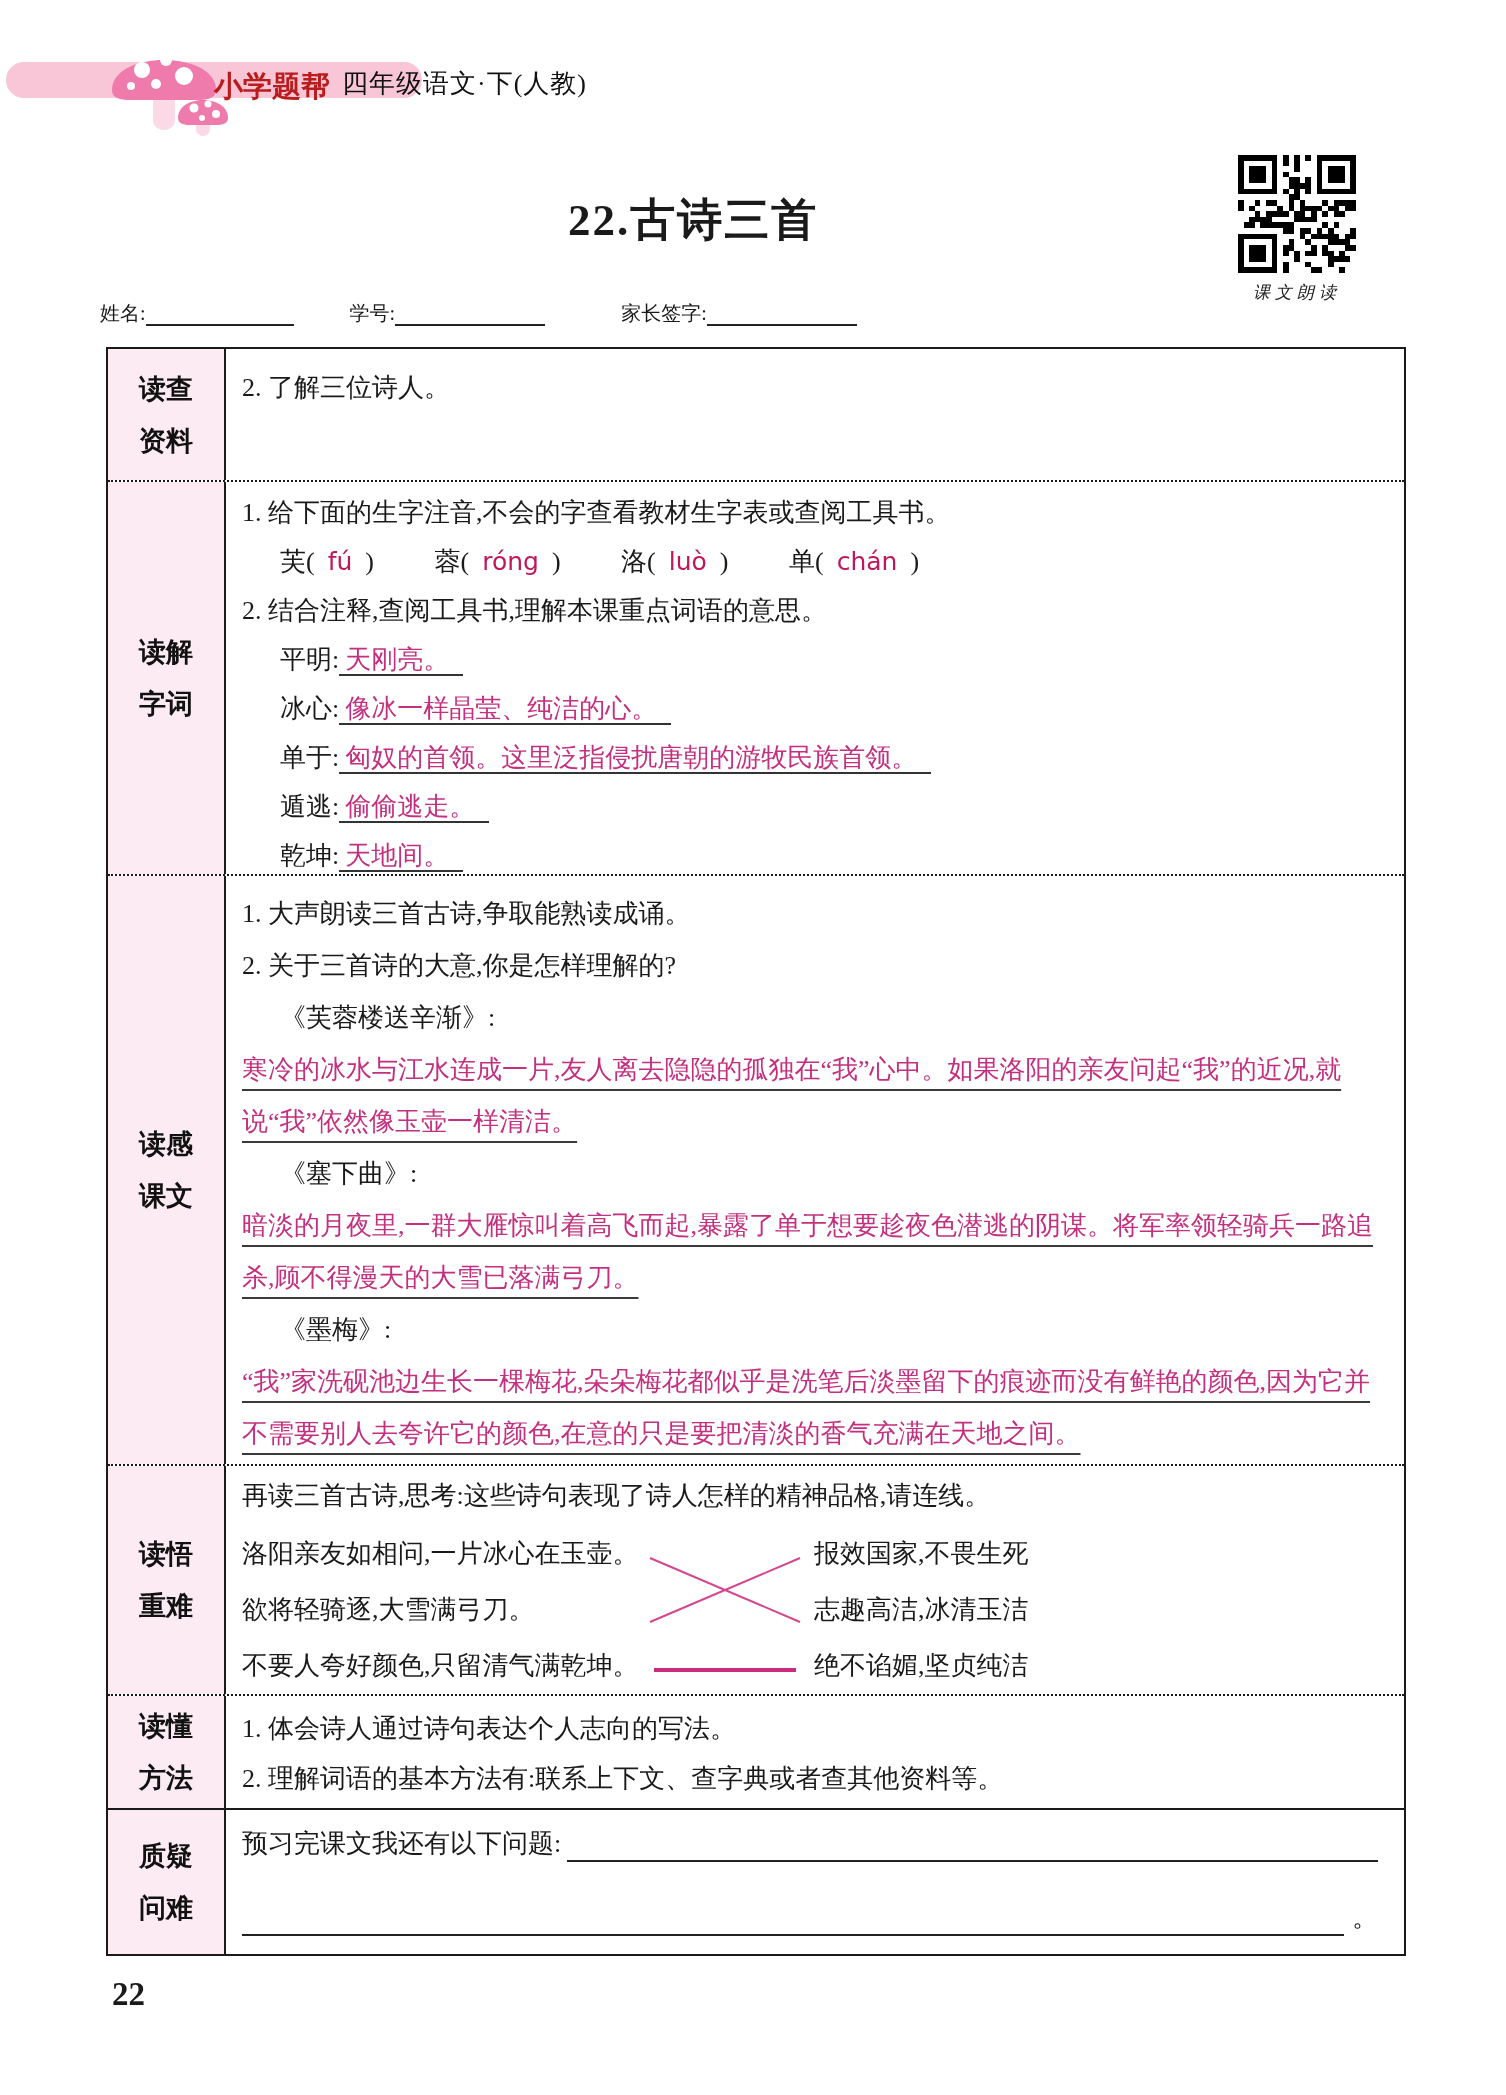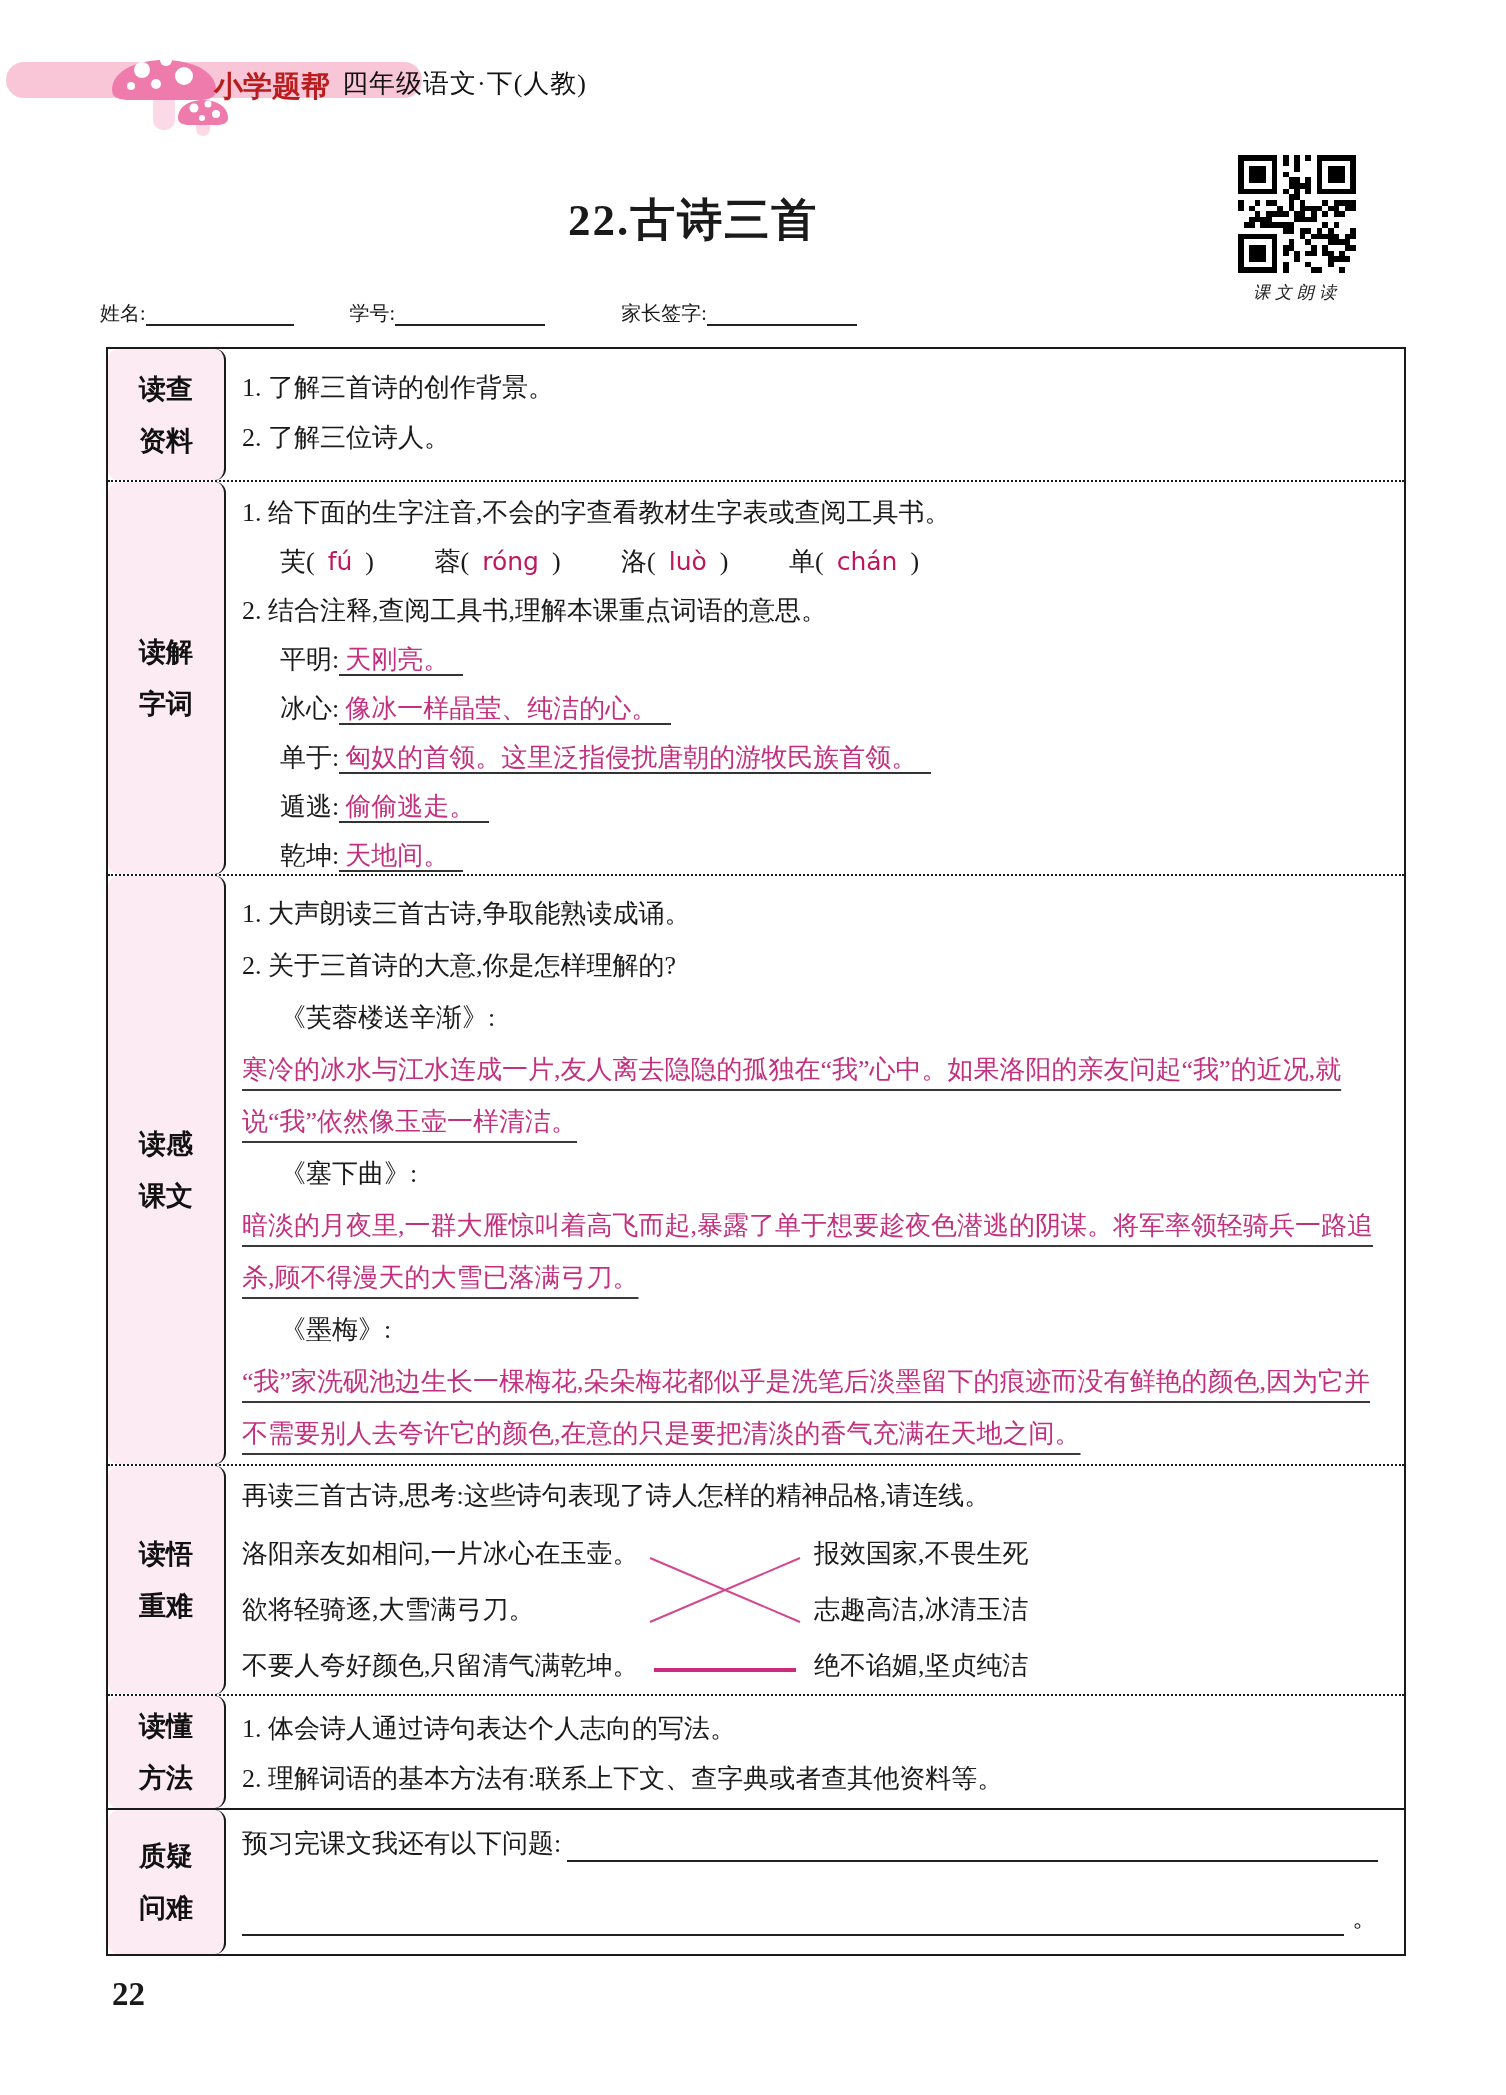--- a/index.html
+++ b/index.html
@@ -56,21 +56,21 @@
   }
   .row { display:flex; }
   .row.sep-dotted { border-bottom:2px dotted #1a1a1a; }
   .row.sep-solid  { border-bottom:2px solid  #1a1a1a; }
   .r1 { height:133px; } .r2 { height:394px; } .r3 { height:590px; }
   .r4 { height:230px; } .r5 { height:114px; } .r6 { height:144px; }
   .label-cell {
     width:118px; min-width:118px; background:#fdebf3; border-right:2px solid #1a1a1a;
     display:flex; flex-direction:column; justify-content:center; align-items:center;
     font-family:"Liberation Sans","DejaVu Sans",sans-serif; font-weight:bold;
-    font-size:27px; line-height:52px; color:#111;border-radius:11px;
+    font-size:27px; line-height:52px; color:#111;
   }
   .content-cell { flex:1; position:relative; padding:0 26px 0 16px; font-size:26px; }
   .r1 .content-cell { padding-top:14px; line-height:50px; }
   .r2 .content-cell { padding-top:6px;  line-height:49px; }
   .r3 .content-cell { padding-top:12px; line-height:52px; }
   .r5 .content-cell { padding-top:8px;  line-height:50px; }
   .line { white-space:nowrap; }
   .indent { padding-left:38px; }
   .py { font-family:"DejaVu Sans","Liberation Sans",sans-serif; color:#be185d; font-size:25px; }
   .py-group { margin-right:54px; }
@@ -355,21 +355,20 @@
   </div>
 
   <div class="table">
 
     <div class="row r1 sep-dotted">
       <div class="label-cell">
         <span>读查</span>
         <span>资料</span>
       </div>
       <div class="content-cell">
-        <div class="line">1. 了解三首诗的创作背景。</div>
         <div class="line">2. 了解三位诗人。</div>
       </div>
     </div>
 
     <div class="row r2 sep-dotted">
       <div class="label-cell">
         <span>读解</span>
         <span>字词</span>
       </div>
       <div class="content-cell">

